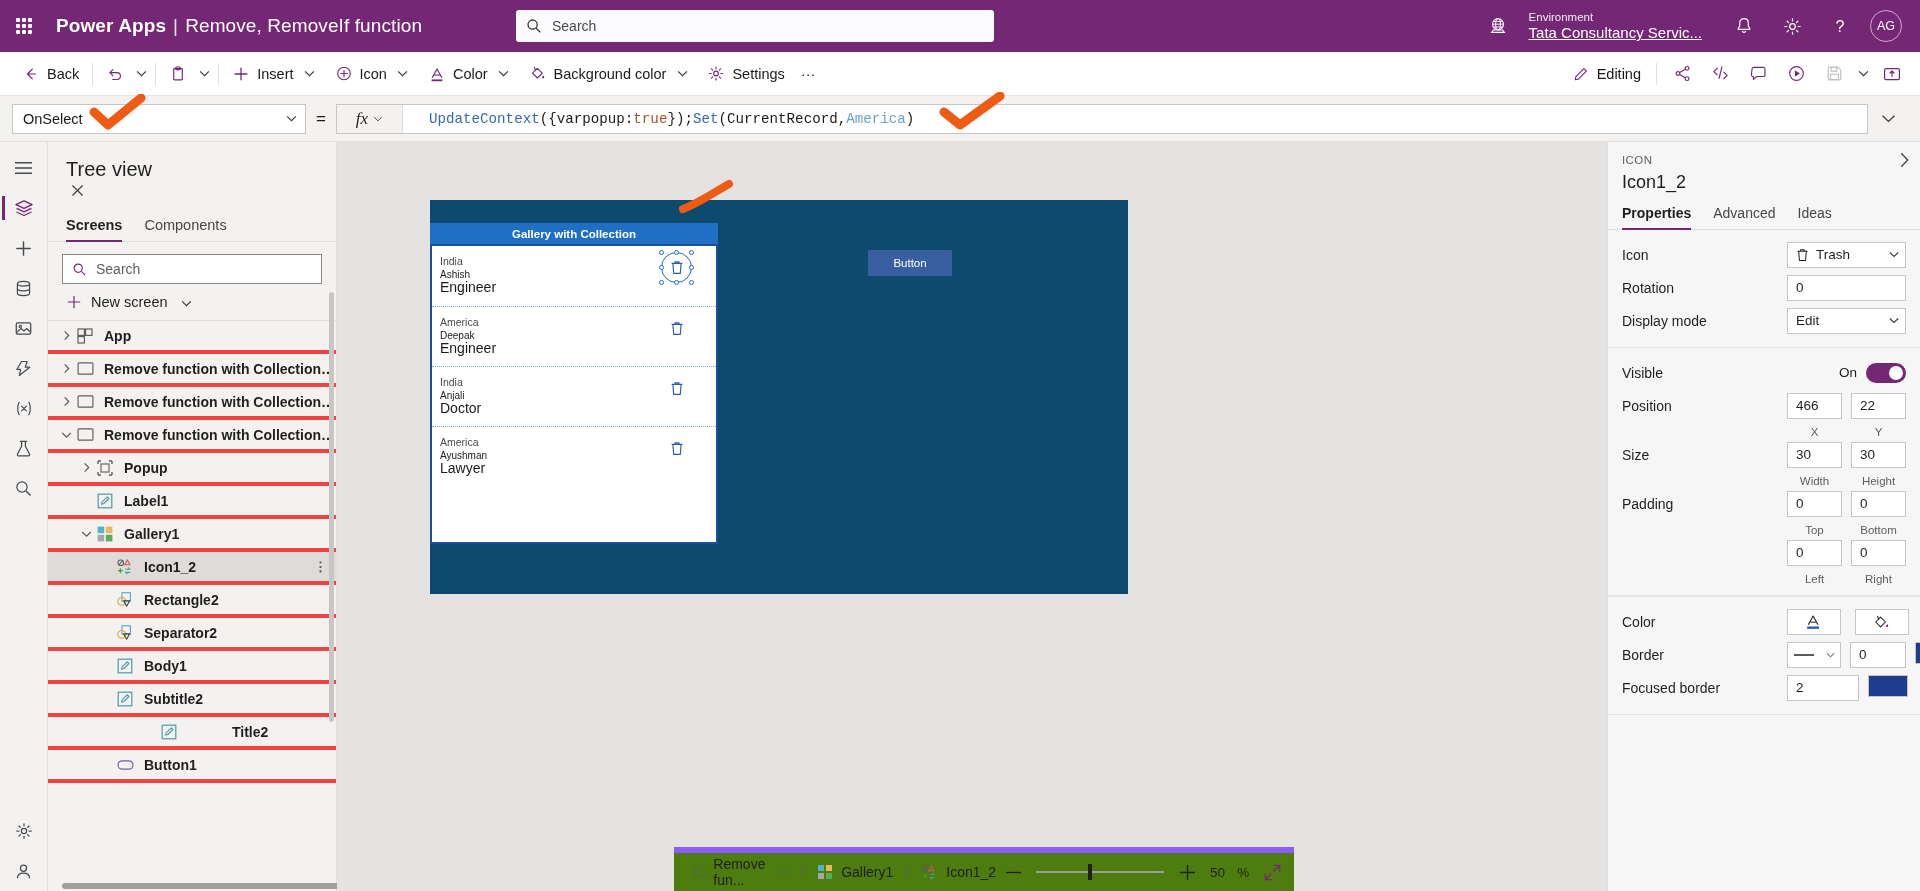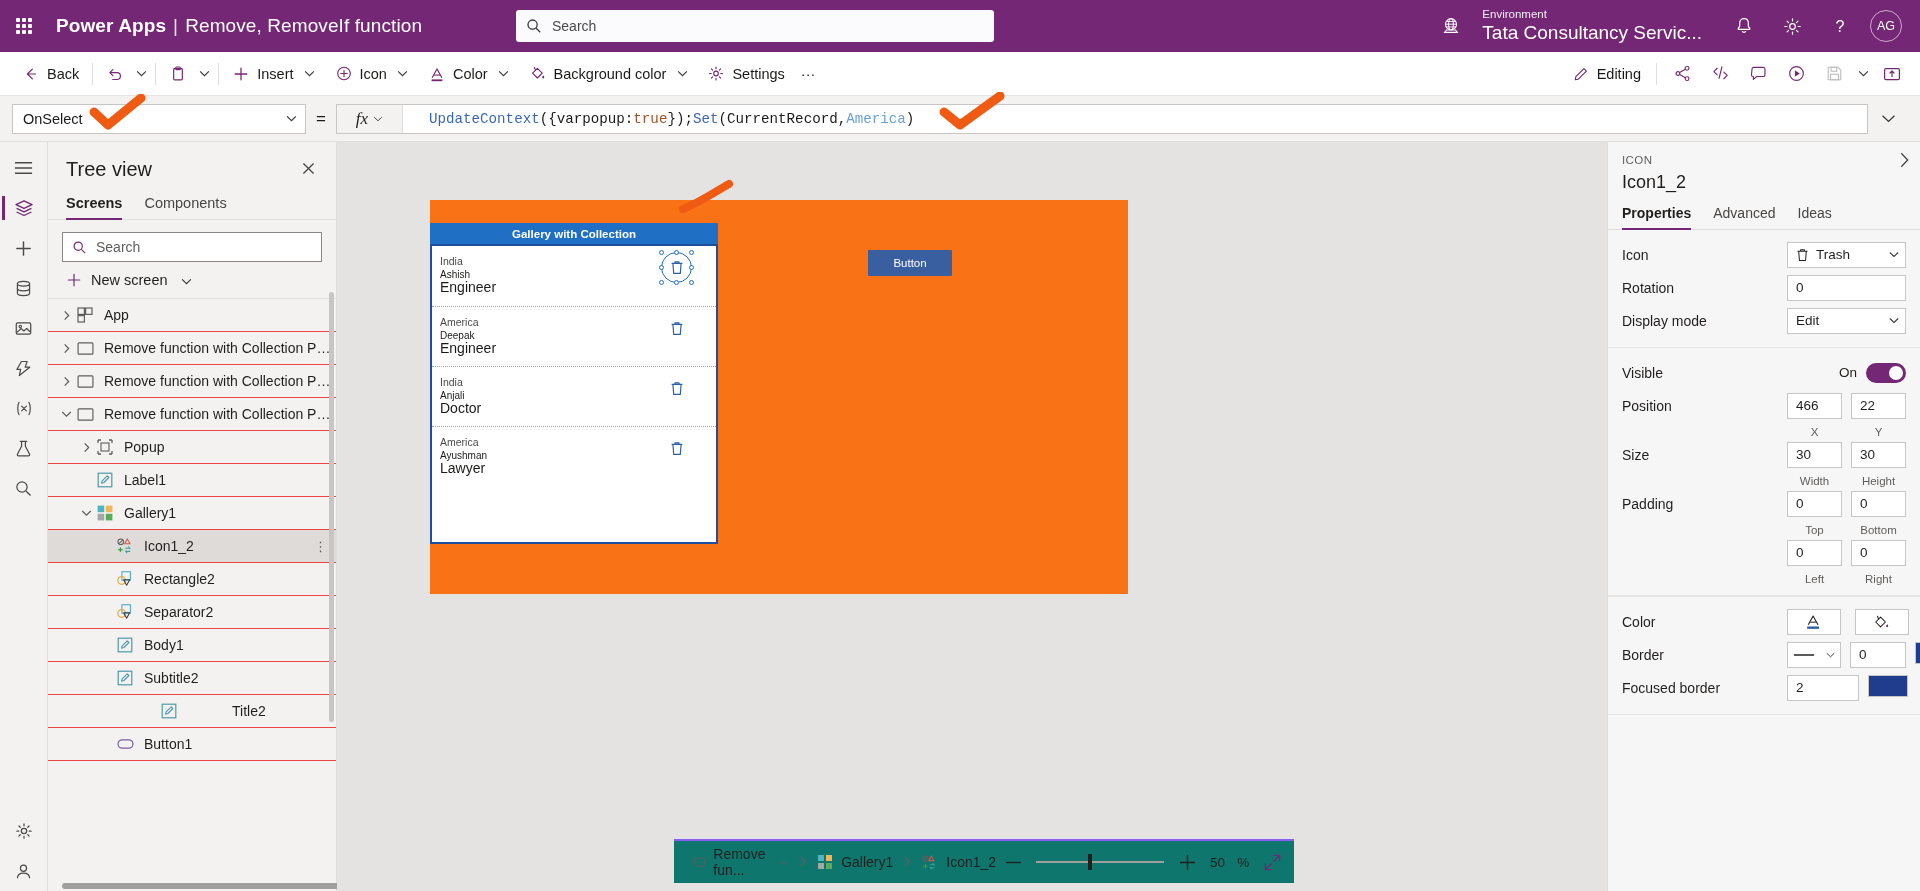--- a/index.html
+++ b/index.html
@@ -25,21 +25,21 @@
   .search-wrap { position: absolute; left: 516px; top: 10px; width: 478px; height: 32px; }
   .search-box {
     width: 100%; height: 32px; background: #fbfafc; border-radius: 3px;
     display: flex; align-items: center; padding: 0 10px; gap: 10px;
   }
   .search-box .ph { color: #4a4a4a; font-size: 14px; }
   .hdr-right { position: absolute; right: 0; top: 0; height: 52px; display: flex; align-items: center; gap: 0; }
   .env { display: flex; align-items: center; gap: 20px; padding-right: 18px; }
   .env-txt { line-height: 1.15; }
   .env-label { font-size: 11.5px; opacity: .92; }
-  .env-name { font-size: 19px; }
+  .env-name { font-size: 15px; text-decoration: underline; }
   .hdr-ico { width: 48px; height: 52px; display: flex; align-items: center; justify-content: center; cursor: pointer; }
   .avatar {
     width: 32px; height: 32px; border-radius: 50%; border: 1.5px solid #cfa9cf;
     display: flex; align-items: center; justify-content: center;
     font-size: 12.5px; margin-right: 18px; margin-left: 6px;
   }
 
   
   .cmdbar {
     height: 44px; flex: 0 0 44px; background: #fff; border-bottom: 1px solid #e6e4e4;
@@ -84,65 +84,65 @@
   .body { flex: 1; display: flex; min-height: 0; position: relative; }
 
   
   .rail { width: 48px; background: #f3f2f1; border-right: 1px solid #e1dfdd; display: flex; flex-direction: column; align-items: center; padding-top: 6px; }
   .rail-btn { width: 44px; height: 40px; display: flex; align-items: center; justify-content: center; color: #4a4a4a; cursor: pointer; position: relative;}
   .rail-btn.active::before { content:''; position:absolute; left:0; top:8px; bottom:8px; width:3px; background:#742774;}
   .rail-spacer { flex: 1; }
 
   
   .tree { width: 289px; background: #f3f2f1; border-right: 1px solid #e1dfdd; display: flex; flex-direction: column; position: relative;}
-  .tree-head { display: flex; align-items: center; justify-content: space-between; padding: 16px 16px 10px 18px; }
+  .tree-head { display: flex; justify-content: space-between; padding: 16px 16px 10px 18px; flex-direction: column; }
   .tree-title { font-size: 20px; color: #201f1e; }
   .tree-close { cursor: pointer; color: #484644; font-size: 18px; line-height: 1; padding: 2px 4px;}
   .tabs { display: flex; gap: 22px; padding: 0 18px; border-bottom: 1px solid #e1dfdd; }
   .tab { padding: 4px 0 8px; font-size: 14.5px; color: #484644; cursor: pointer; position: relative; }
   .tab.sel { color: #201f1e; font-weight: bold; }
   .tab.sel::after { content:''; position:absolute; left:0; right:0; bottom:-1px; height: 2.5px; background:#742774; }
   .tree-search { margin: 12px 14px 0 14px; height: 30px; border: 1px solid #8a8886; background: #fff; display: flex; align-items: center; gap: 9px; padding: 0 9px; }
   .tree-search .ph { color: #605e5c; font-size: 14px; }
   .newscreen { display: flex; align-items: center; gap: 9px; padding: 10px 16px 10px 18px; font-size: 14.5px; color: #201f1e; cursor: pointer; border-bottom: 1px solid #e1dfdd;}
   .tree-list { flex: 1; overflow: hidden; position: relative; }
-  .trow { display: flex; align-items: center; height: 33px; font-size: 14px; color: #201f1e; cursor: pointer; position: relative; border-bottom: 1px solid #ef4444;}
+  .trow { display: flex; align-items: center; height: 33px; font-size: 14px; color: #201f1e; cursor: pointer; position: relative; border-bottom: 4px solid #ef4444; font-weight: bold;}
   .trow.sel { background: #dedbd9; }
   .trow .chev { width: 16px; display: inline-flex; justify-content: center; color: #605e5c; font-size: 11px; flex: 0 0 16px;}
   .trow .ti { width: 22px; display: inline-flex; justify-content: center; align-items: center; flex: 0 0 22px; }
   .trow .tl { padding-left: 8px; white-space: nowrap; overflow: hidden; text-overflow: ellipsis; }
   .trow .dots { position: absolute; right: 8px; color: #605e5c; letter-spacing: 1px; font-size: 13px; }
   .tscroll { position: absolute; right: 2px; top: 150px; width: 5px; height: 430px; background: #c8c6c4; border-radius: 3px; }
   .tree-hsb { position:absolute; left:0; right:0; bottom:0; height:8px; background:#f3f2f1;}
   .tree-hsb i { display:block; margin-left:14px; width:290px; height:6px; background:#a19f9d; border-radius:3px; }
 
   
   .canvas-area { flex: 1; background: #e4e3e2; position: relative; display: flex; align-items: flex-start; justify-content: center; }
-  .screen { position: absolute; left: 93px; top: 58px; width: 698px; height: 394px; background: #f97316; }
+  .screen { position: absolute; left: 93px; top: 58px; width: 698px; height: 394px; background: #0c4a6e; }
 
   .gallery-wrap { position: absolute; left: 0px; top: 0px; }
   .gal-title { position: absolute; left: 0; top: 23px; width: 288px; height: 21px; background: #1f6fc4; color:#fff; font-size: 11.5px; font-weight: bold; display:flex; align-items:center; justify-content:center; }
   .gal-box { position: absolute; left: 0; top: 44px; width: 288px; height: 300px; border: 2px solid #1f4f9c; background:#fff; }
   .gal-item { position: relative; height: 60px; padding: 8px 0 0 8px; }
   .gal-item .c1 { font-size: 10.5px; color: #4a4a4a; line-height: 14px; }
   .gal-item .c2 { font-size: 10px; color: #1b1a19; line-height: 13px; }
   .gal-item .c3 { font-size: 14px; color: #1b1a19; line-height: 13px; }
   .gal-sep { border-top: 1px dotted #7fa9d8; }
   .trash { position: absolute; right: 32px; top: 14px; width: 14px; height: 15px; color: #2a5fa5; }
   .trash.first { right: 32px; top: 14px; }
   .sel-handles { position:absolute; right: 24px; top: 6px; width: 31px; height: 31px; }
   .sel-handles .ring { position:absolute; inset: 0; border: 1px solid #1f6fc4; border-radius: 50%; }
   .sel-handles .h { position: absolute; width: 5px; height: 5px; background:#fff; border:1px solid #1f6fc4; border-radius:50%;}
   .btn-ctl { position: absolute; left: 438px; top: 50px; width: 84px; height: 26px; background: #3a5fa0; color:#fff; font-size: 11.5px; display:flex; align-items:center; justify-content:center; border-radius:1px;}
 
   
   .mark { position: absolute; pointer-events: none; }
 
   
-  .botbar { position: absolute; left: 337px; right: 313px; bottom: 8px; height: 44px; background: #0f766e; border-top: 2px solid #8b5cf6; display: flex; align-items: center; padding: 0 14px; }
+  .botbar { position: absolute; left: 337px; right: 313px; bottom: 0; height: 44px; background: #4d7c0f; border-top: 6px solid #8b5cf6; display: flex; align-items: center; padding: 0 14px; }
   .bcrumb { display: flex; align-items: center; gap: 8px; font-size: 14px; color: #201f1e; cursor: pointer; padding: 3px 6px;}
   .bchev { color: #605e5c; font-size: 11px; }
   .zoom-ctl { margin-left: auto; display: flex; align-items: center; gap: 12px; }
   .zslider { width: 128px; height: 2px; background: #a19f9d; position: relative; }
   .zslider i { position: absolute; left: 52px; top: -7px; width: 4px; height: 16px; background: #201f1e; }
   .zlbl { font-size: 13.5px; color: #201f1e; }
   .zbtn { cursor: pointer; color:#201f1e; display:flex; align-items:center; justify-content:center; width:22px; height:22px;}
 
   
   .props { width: 313px; background: #f7f6f6; border-left: 1px solid #e1dfdd; display: flex; flex-direction: column; }

